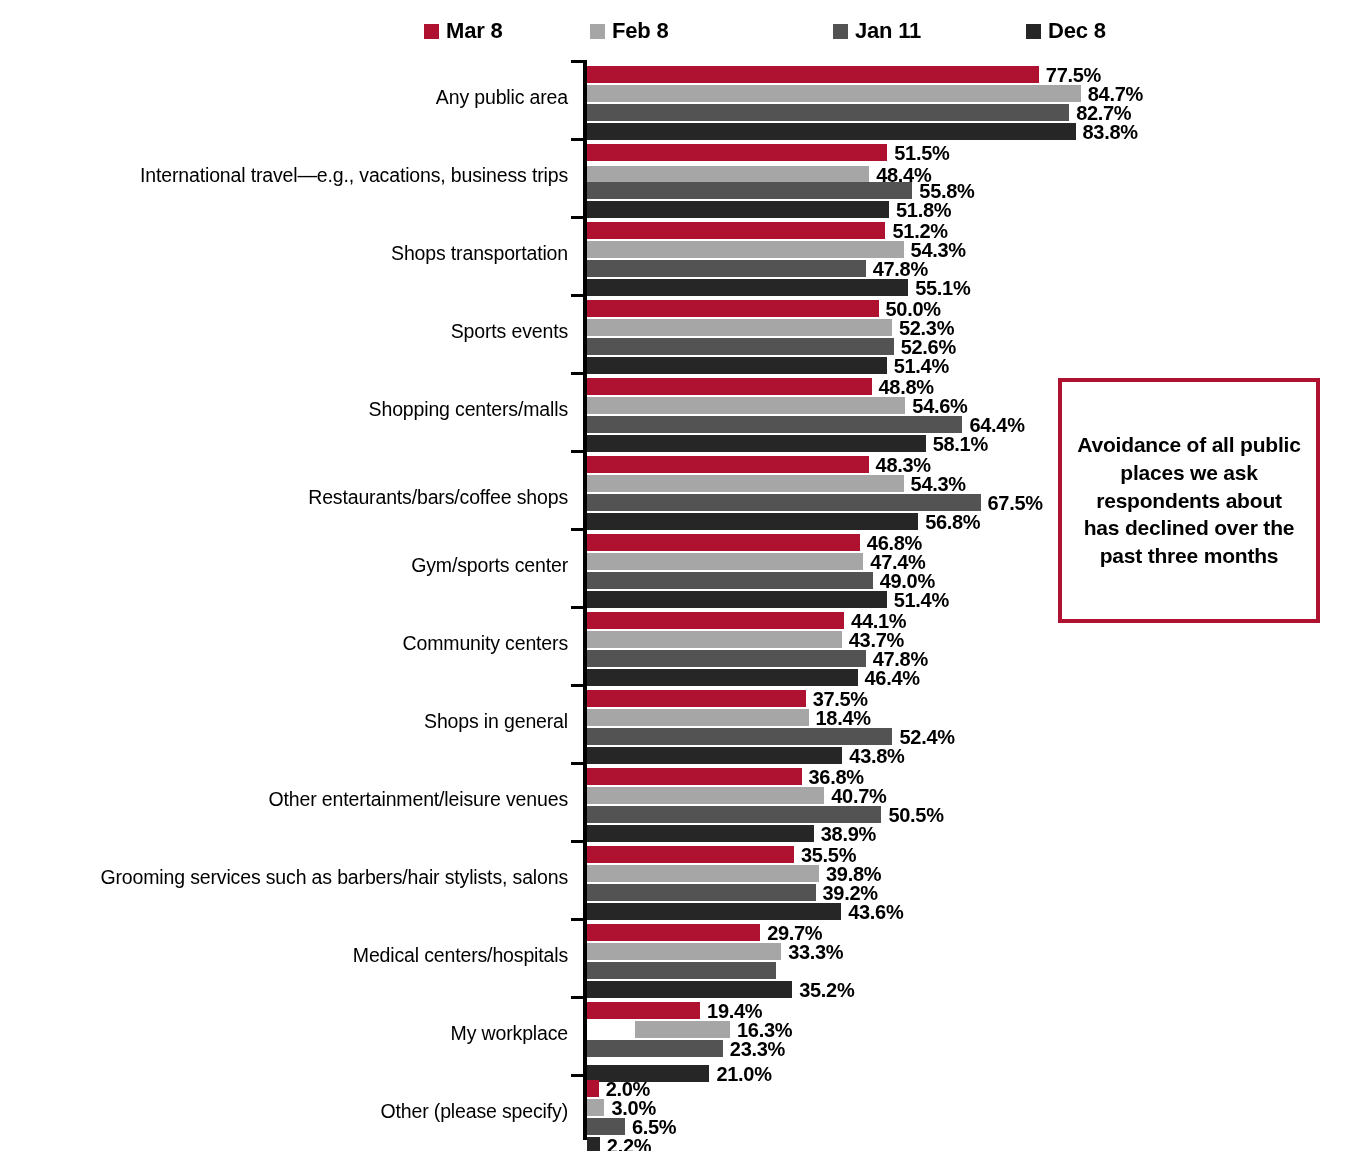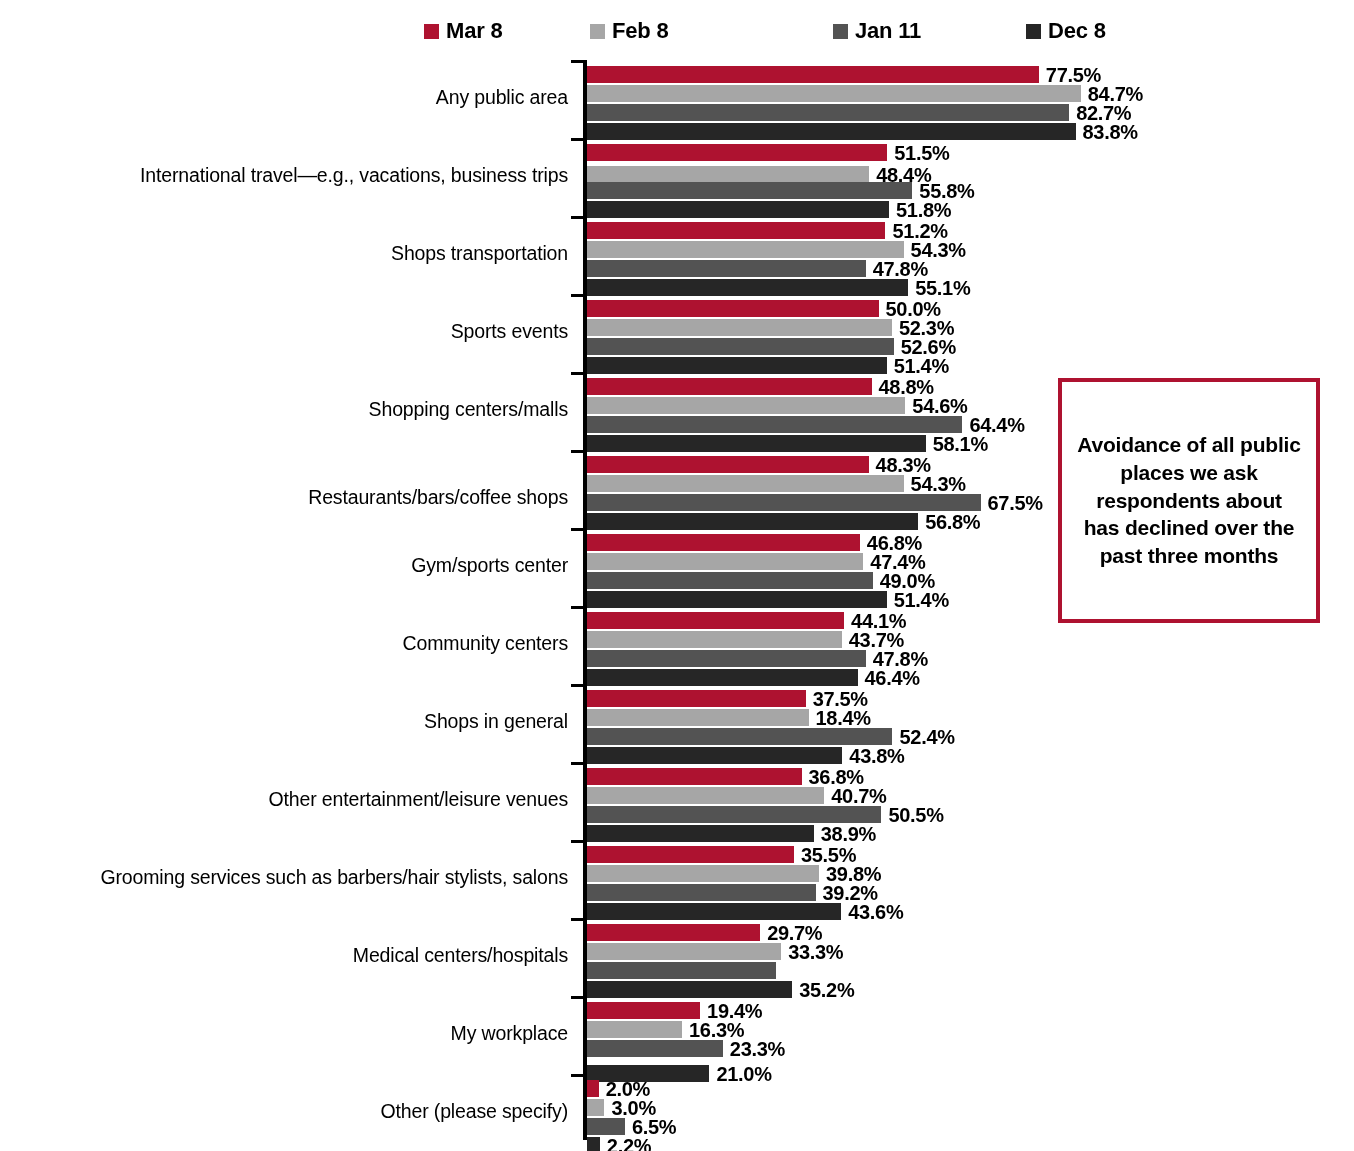--- a/index.html
+++ b/index.html
@@ -393,21 +393,21 @@
         <span class="bar-value">35.2%</span>
       </div>
     </div>
     <div class="axis-tick" style="top: 941px;"></div>
     <div class="group" style="top: 941px; height: 78px;">
       <div class="cat-label" style="top: 26px;">My workplace</div>
       <div class="bar-row" style="top: 6px;">
         <div class="bar" style="width: 113.102px; background: rgb(174, 18, 48);"></div>
         <span class="bar-value">19.4%</span>
       </div>
-      <div class="bar-row" style="top: 25px;">
+      <div class="bar-row" style="top: 25px; padding-left: 48px;">
         <div class="bar" style="width: 95.029px; background: rgb(166, 166, 166);"></div>
         <span class="bar-value">16.3%</span>
       </div>
       <div class="bar-row" style="top: 44px;">
         <div class="bar" style="width: 135.839px; background: rgb(83, 83, 83);"></div>
         <span class="bar-value">23.3%</span>
       </div>
       <div class="bar-row" style="top: 69px;">
         <div class="bar" style="width: 122.43px; background: rgb(38, 38, 38);"></div>
         <span class="bar-value">21.0%</span>

